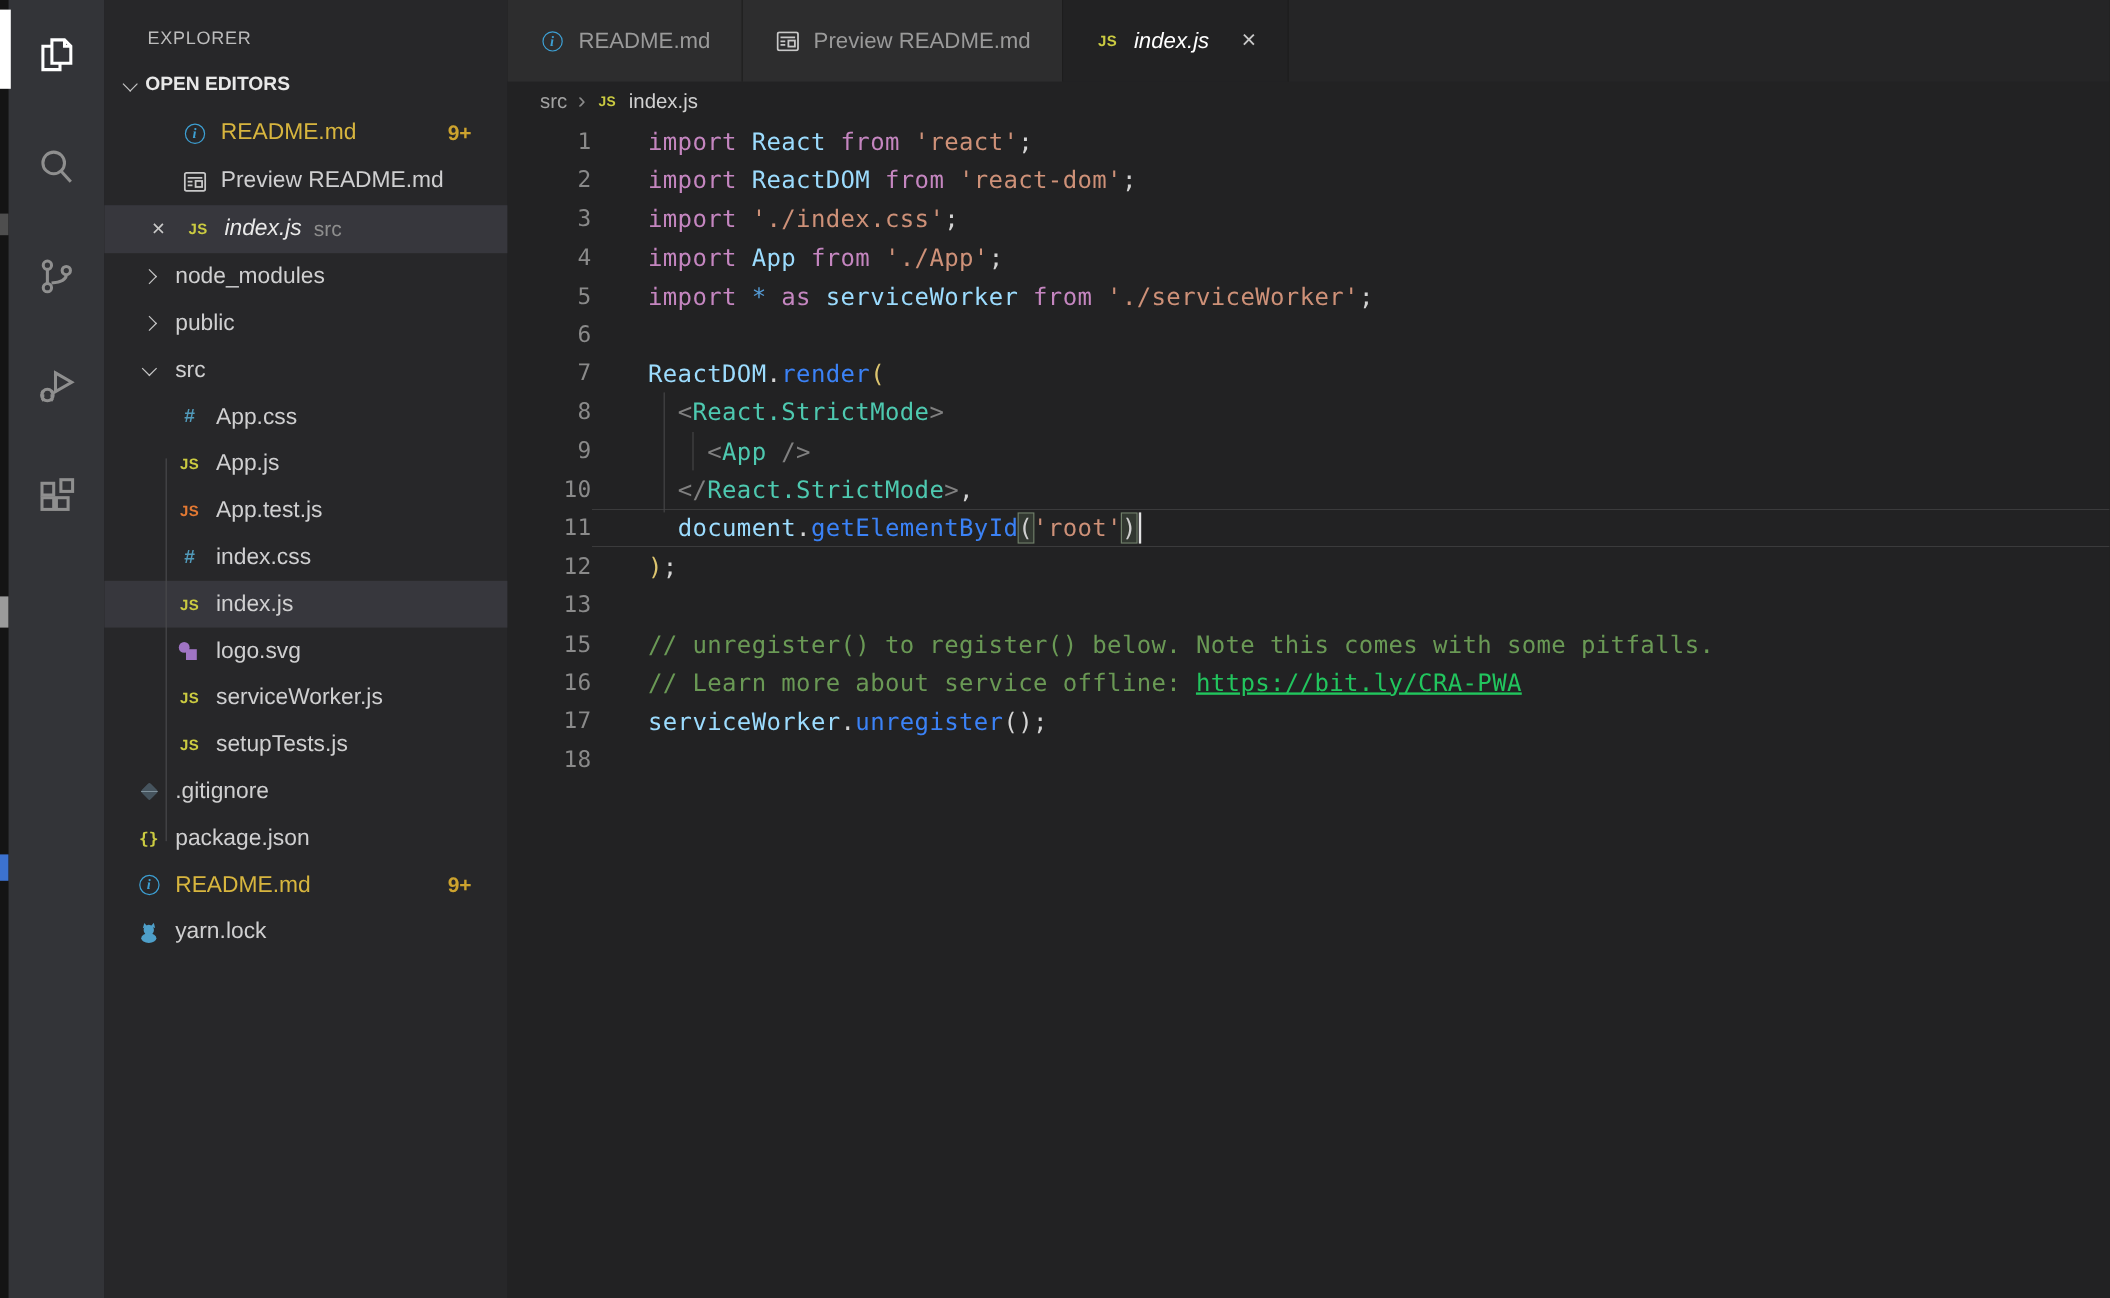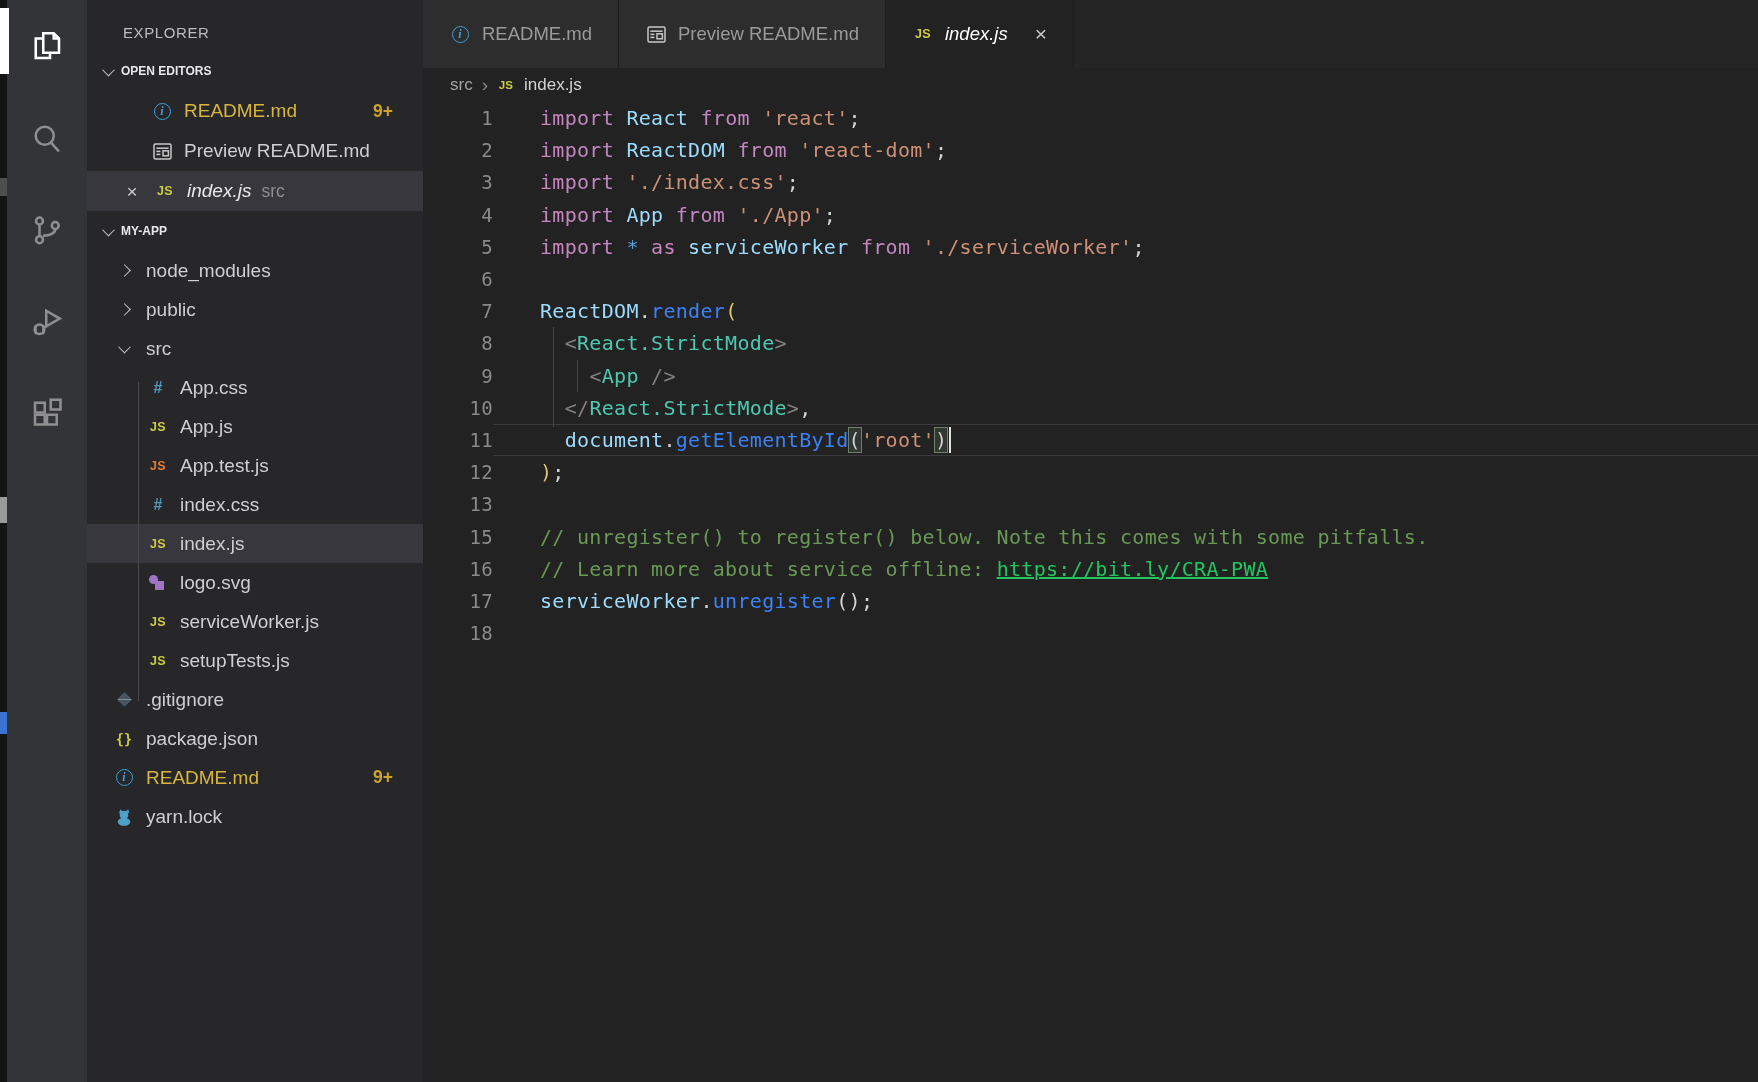--- a/index.html
+++ b/index.html
@@ -16,21 +16,21 @@
 
   
   .activity-bar { position:absolute; left:7px; top:0; width:80px; height:100%; background:#333438; display:flex; flex-direction:column; align-items:center; }
   .ab-item { width:80px; height:92px; display:flex; align-items:center; justify-content:center; cursor:pointer; }
   .ab-item svg { stroke:#8f8f8f; fill:none; stroke-width:1.7; }
   .ab-item.active svg { stroke:#ffffff; }
 
   
   .sidebar { position:absolute; left:87px; top:0; width:336px; height:100%; background:#272729; color:#cfcfd0; }
   .sb-title { padding:24px 0 10px 36px; font-size:15px; letter-spacing:.6px; color:#bdbdbd; }
-  .sb-section { display:flex; align-items:center; height:40px; padding-left:10px; font-weight:bold; font-size:12px; color:#e8e8e8; cursor:pointer; }
+  .sb-section { display:flex; align-items:center; height:40px; padding-left:10px; font-weight:bold; font-size:16px; color:#e8e8e8; cursor:pointer; }
   .sb-section .chevbox { margin-right:2px; }
   .rows, .tree { width:100%; }
   .row { display:flex; align-items:center; height:40px; padding-right:30px; font-size:19px; cursor:pointer; }
   .tree .row { height:39px; }
   .row.selected { background:#37373d; }
   .row .label { white-space:nowrap; }
   .row .label.modified { color:#d7b53e; }
   .row .label.italic { font-style:italic; color:#e9e9e9; }
   .row .desc { color:#8e8e8e; margin-left:10px; font-size:17.5px; }
   .row .badge { margin-left:auto; color:#cda32e; font-weight:bold; font-size:17.5px; }
@@ -186,26 +186,20 @@
       <div class="row oe-close-pad selected">
         <span class="ic ic-close">×</span>
         <span class="gap"></span>
         <span class="ic ic-js">JS</span>
         <span class="gap"></span>
         <span class="label italic">index.js</span>
         <span class="desc">src</span>
       </div>
     </div>
 
-  <div class="sb-section">
-    <span class="chevbox">
-        <span class="chev down"></span>
-      </span>
-    <span>MY-APP</span>
-  </div>
   <div class="tree" id="file-tree">
       <div class="row indent-0">
         <span class="ic ic-chev-right">
           <span class="chev right"></span>
         </span>
         <span class="gap"></span>
         <span class="label">node_modules</span>
       </div>
       <div class="row indent-0">
         <span class="ic ic-chev-right">

